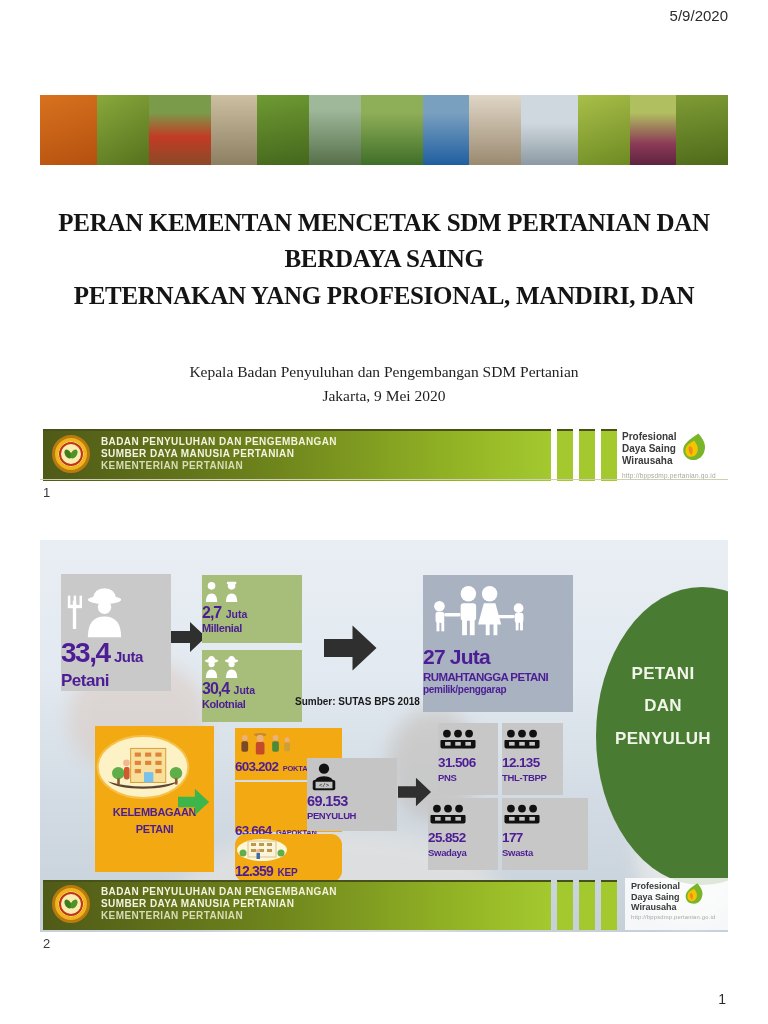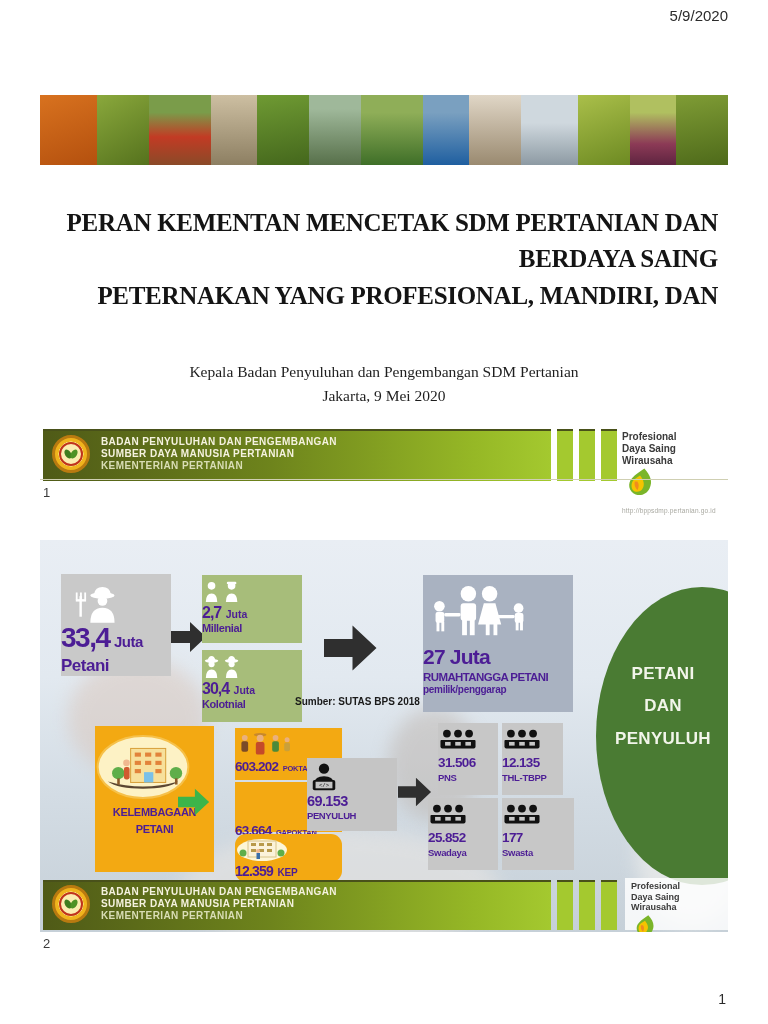--- a/index.html
+++ b/index.html
@@ -24,21 +24,21 @@
   .ps div:nth-child(6){background:linear-gradient(180deg,#9fb89a 20%,#57704a);}
   .ps div:nth-child(7){background:linear-gradient(180deg,#8fae58 25%,#3f6f28);flex:1.2;}
   .ps div:nth-child(8){background:linear-gradient(180deg,#7aa0c0 25%,#1f5fa0);flex:.9;}
   .ps div:nth-child(9){background:linear-gradient(180deg,#e0d6c6,#9a8a70);}
   .ps div:nth-child(10){background:linear-gradient(180deg,#cfd8de 40%,#8d9aa3);flex:1.1;}
   .ps div:nth-child(11){background:linear-gradient(160deg,#aabf4a,#6d8a22);}
   .ps div:nth-child(12){background:linear-gradient(180deg,#b0c060 25%,#8c3a56 70%,#5e2440);flex:.9;}
   .ps div:nth-child(13){background:linear-gradient(170deg,#7f9c35,#4e6a1a);}
 
   
-  .title{position:absolute;left:50px;top:205px;width:668px;text-align:right;
+  .title{position:absolute;left:50px;top:205px;width:668px;text-align:center;
          font-family:"Liberation Serif",serif;font-weight:bold;font-size:25px;
          letter-spacing:-.3px;color:#141414;line-height:1.45;}
   .subtitle{position:absolute;left:50px;top:360px;width:668px;text-align:center;
          font-family:"Liberation Serif",serif;font-size:15.5px;color:#1e1e1e;line-height:1.55;}
 
   
   .banner{position:absolute;width:574px;height:52px;border-radius:14px;}
   .banner .bar{position:absolute;left:0;top:0;width:508px;height:100%;
      background:linear-gradient(90deg,#4f5a17 0%,#6e841c 45%,#96b826 85%,#a4c92f 100%);
      border-top:2px solid #49511a;box-sizing:border-box;}
@@ -47,37 +47,37 @@
   .banner .org{position:absolute;left:58px;top:7px;font-size:10px;font-weight:bold;
      letter-spacing:.4px;line-height:1.22;color:#f5f2df;}
   .banner .org .l3{color:#d9ddb5;}
   .logo{position:absolute;left:9px;top:6px;width:38px;height:38px;border-radius:50%;
      background:radial-gradient(circle,#f8e27a 0 55%,#f0b41c 56% 100%);
      border:3px solid #b97a10;box-sizing:border-box;display:flex;align-items:center;justify-content:center;}
   .logo .inner{width:24px;height:24px;border-radius:50%;border:2px solid #c0331c;
      box-sizing:border-box;display:flex;align-items:center;justify-content:center;background:#fbedb0;}
 
   
-  .tagline{display:flex;align-items:flex-start;flex-direction:column;}
+  .tagline{display:flex;align-items:flex-start;}
   .tagline .tl-text{font-size:10px;font-weight:bold;color:#3a3a3a;line-height:1.18;}
   .tagline-wrap1{position:absolute;left:622px;top:431px;width:106px;}
   .tl-url{font-size:6.5px;color:#a8a8a0;margin-top:3px;letter-spacing:.2px;white-space:nowrap;}
 
   
   .slide2{position:absolute;left:40px;top:540px;width:688px;height:392px;overflow:hidden;
      background:linear-gradient(180deg,#e9eef4 0%,#e2e9f0 35%,#d3dce4 65%,#c6d0d8 100%);}
   .blob{position:absolute;filter:blur(9px);border-radius:50%;}
 
   .box{position:absolute;display:flex;flex-direction:column;color:#4c1d95;}
   .gray{background:#c9c9c9;}
   .olive{background:#a7bd7a;}
   .orange{background:#f3a912;margin-left:36px;}
   .bluegray{background:#a9b2c1;}
 
-  .farmer-box{left:21px;top:34px;width:110px;height:102px;justify-content:flex-start;padding-top:10px;box-sizing:border-box;}
+  .farmer-box{left:21px;top:34px;width:110px;height:117px;justify-content:flex-start;padding-top:10px;box-sizing:border-box;}
   .big-num{font-weight:bold;letter-spacing:-1.5px;line-height:1;}
   .farmer-box .big-num{font-size:28px;margin-top:4px;}
   .farmer-box .unit{font-size:15px;font-weight:bold;letter-spacing:-.5px;}
   .farmer-box .lbl{font-size:17px;font-weight:bold;letter-spacing:-.5px;margin-top:4px;}
 
   .mill-box{left:162px;top:35px;width:100px;height:68px;padding-top:6px;box-sizing:border-box;}
   .kolot-box{left:162px;top:110px;width:100px;height:72px;padding-top:6px;box-sizing:border-box;}
   .mini-num{font-size:16px;font-weight:bold;letter-spacing:-1px;line-height:1.1;}
   .mini-unit{font-size:10.5px;font-weight:bold;}
   .mini-lbl{font-size:11px;font-weight:bold;letter-spacing:-.4px;}
@@ -103,21 +103,21 @@
   .peny-box{left:267px;top:218px;width:90px;height:73px;padding-top:5px;box-sizing:border-box;background:#c5c5c5;}
   .peny-box .v{font-size:14.5px;font-weight:bold;letter-spacing:-.6px;line-height:1.15;}
   .peny-box .l{font-size:9.5px;font-weight:bold;letter-spacing:-.4px;}
 
   .bd-box{padding-top:6px;box-sizing:border-box;background:#c7c7c7;}
   .bd-box .v{font-size:13.5px;font-weight:bold;letter-spacing:-.6px;line-height:1.25;margin-top:2px;}
   .bd-box .l{font-size:9.5px;font-weight:bold;letter-spacing:-.3px;}
   .b1{left:398px;top:183px;width:60px;height:72px;}
   .b2{left:462px;top:183px;width:61px;height:72px;}
   .b3{left:388px;top:258px;width:70px;height:72px;}
-  .b4{left:462px;top:258px;width:72px;height:72px;}
+  .b4{left:462px;top:258px;width:86px;height:72px;}
 
   .src{position:absolute;left:255px;top:156px;font-size:10px;font-weight:bold;color:#1a1a1a;white-space:nowrap;}
 
   .arrow{position:absolute;}
   .tagline-panel{position:absolute;left:585px;top:338px;width:103px;height:52px;
      background:rgba(255,255,255,.82);padding:3px 0 0 6px;box-sizing:border-box;}
   .tagline-panel .tl-text{font-size:9px;}
   .tagline-panel .tl-url{font-size:5.8px;margin-top:1px;}
 </style>
 </head>

